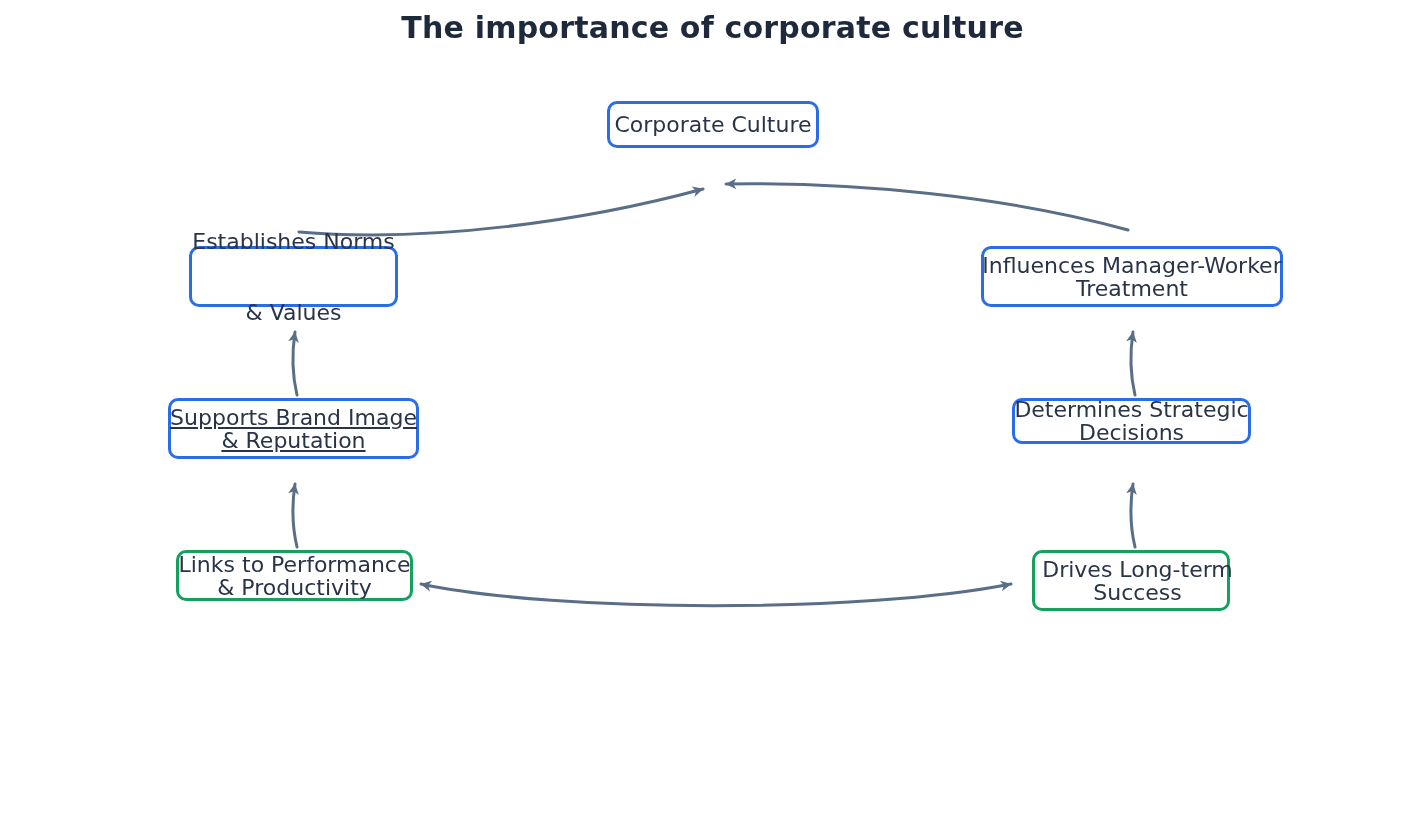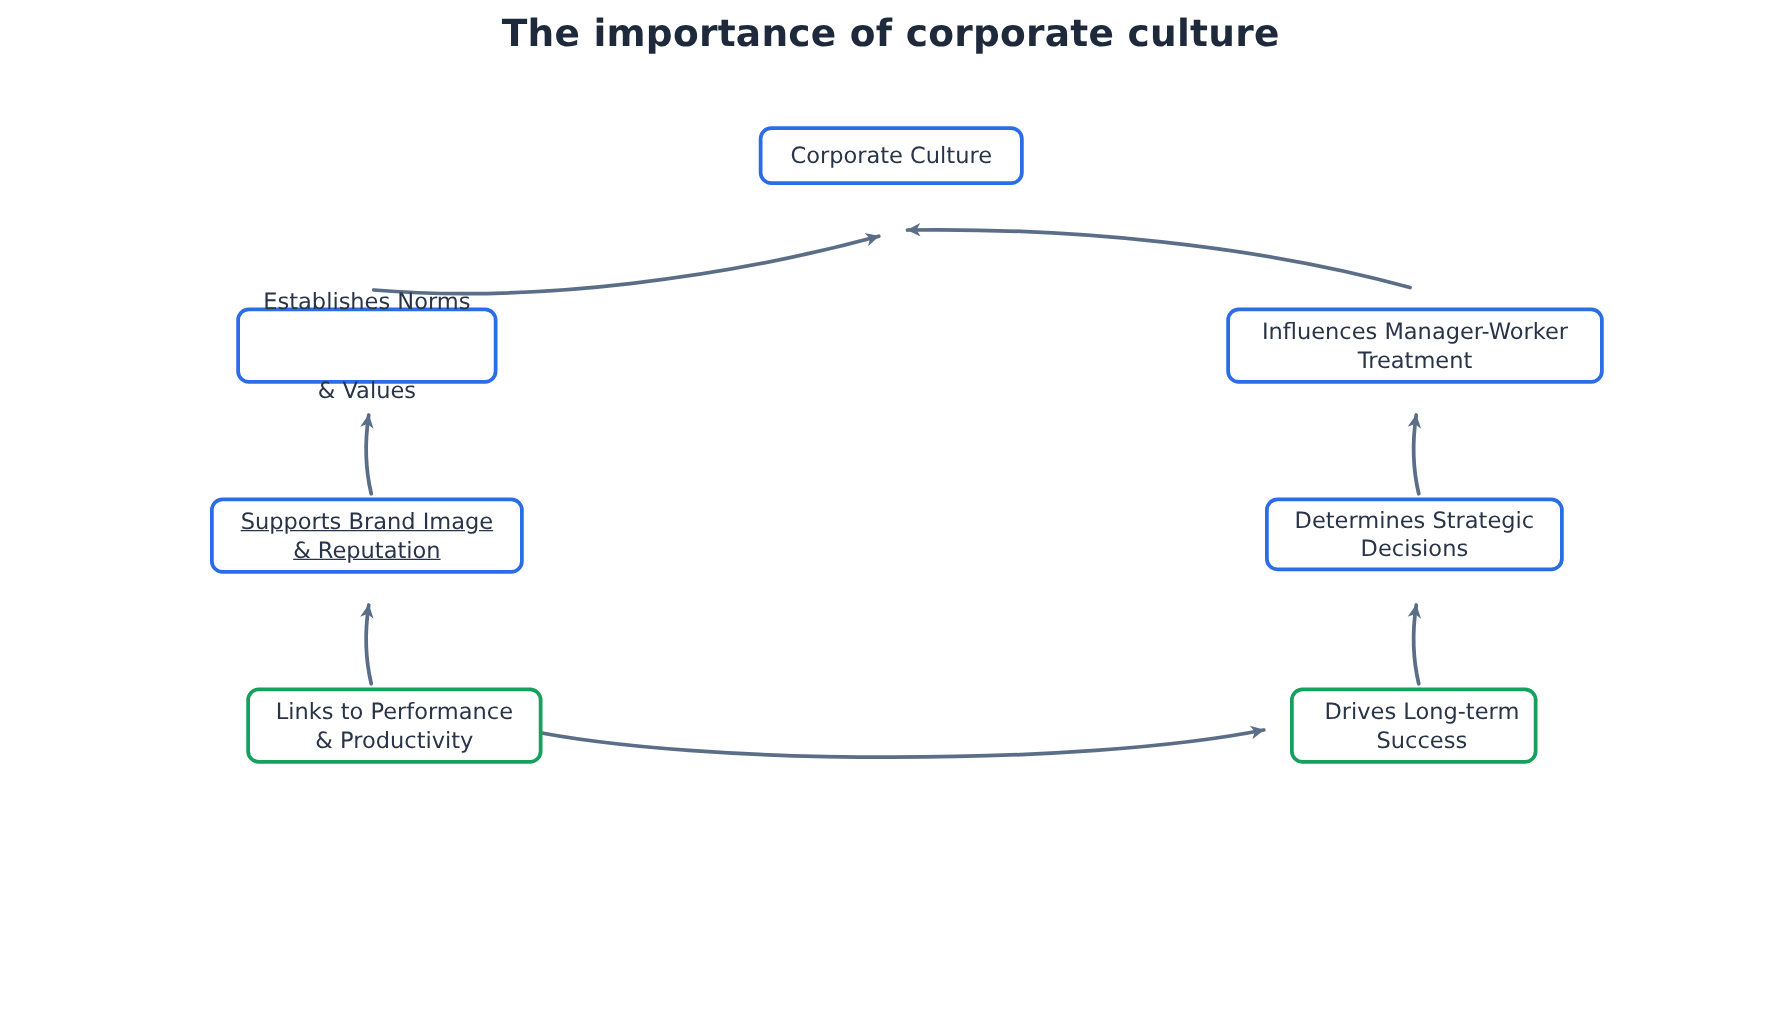--- a/index.html
+++ b/index.html
@@ -44,34 +44,34 @@
     position: absolute;
     box-sizing: border-box;
     background: #ffffff;
     border: 3px solid var(--node-border-blue, #2b6ce7);
     border-radius: 10px;
     display: flex;
     flex-direction: column;
     align-items: center;
     justify-content: center;
     text-align: center;
-    font-size: 18px;
+    font-size: 22px;
     line-height: 23px;
     color: var(--node-text, #2a3448);
   }
   .node.green {
     border-color: var(--node-border-green, #16a05d);
   }
   .node span { display: block; white-space: nowrap; }
   #node-corporate  { left: 607px;  top: 101px; width: 212px; height: 47px; }
   #node-establishes{ left: 189px;  top: 246px; width: 209px; height: 61px; gap: 48px; }
   #node-influences { left: 981px;  top: 246px; width: 302px; height: 61px; }
   #node-supports   { left: 168px;  top: 398px; width: 251px; height: 61px; text-decoration: underline; }
-  #node-determines { left: 1012px; top: 398px; width: 239px; height: 59px; }
-  #node-links      { left: 176px;  top: 550px; width: 237px; height: 61px; margin-left: 21px; }
+  #node-determines { left: 1012px; top: 398px; width: 239px; height: 46px; }
+  #node-links      { left: 176px;  top: 550px; width: 237px; height: 51px; }
   #node-drives     { left: 1032px; top: 550px; width: 198px; height: 61px; padding-left: 13px; }
   .edge-label {
     position: absolute;
     left: 712px;
     top: 602px;
     transform: translateX(-50%);
     padding: 2px 8px;
     background: rgba(232, 232, 232, 0.85);
     color: var(--edge-label-text, #68788e);
     font-size: 18px;

